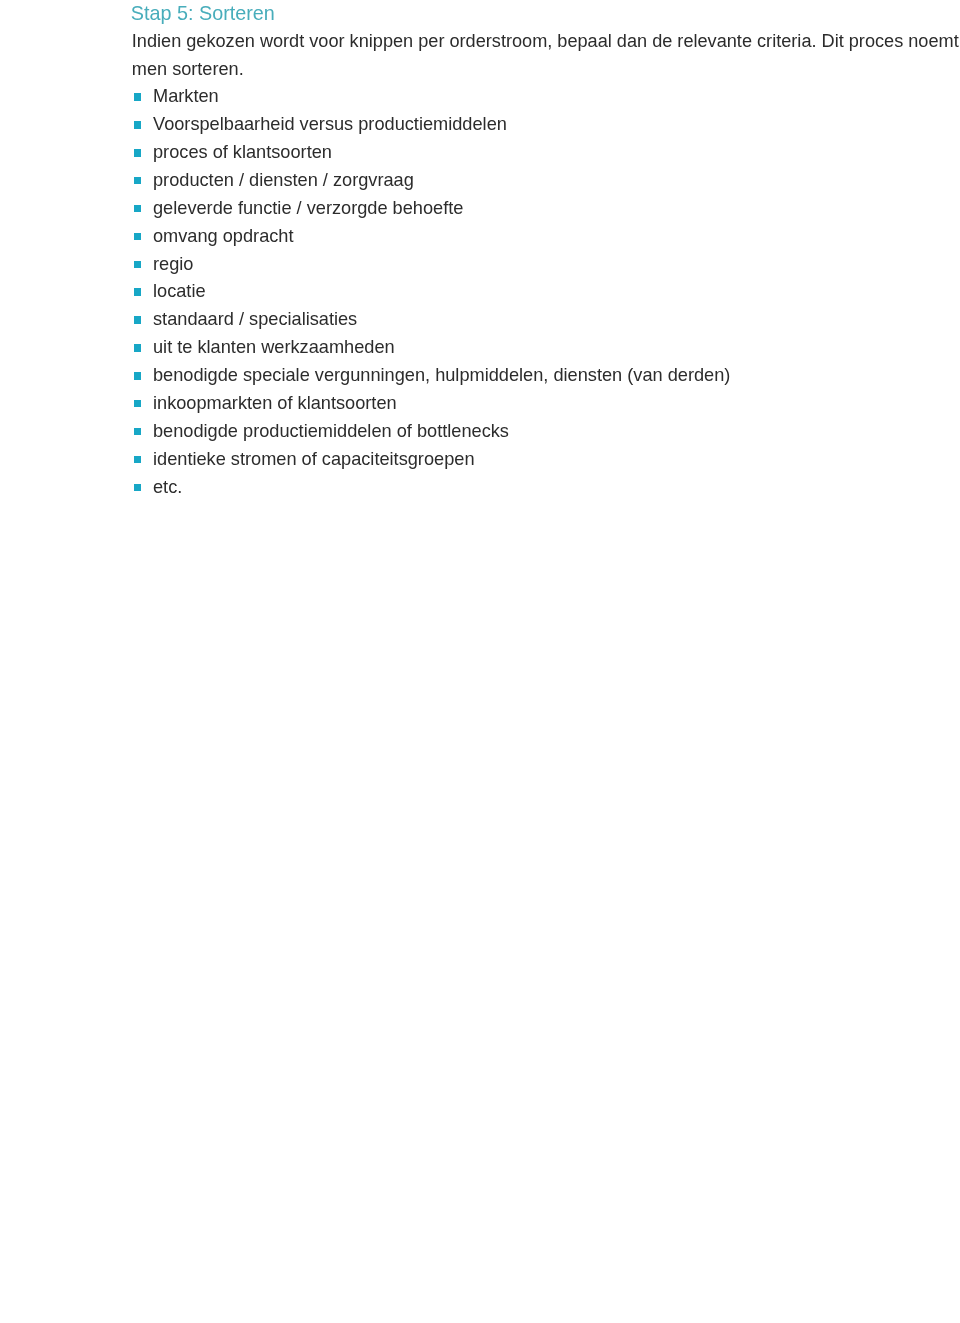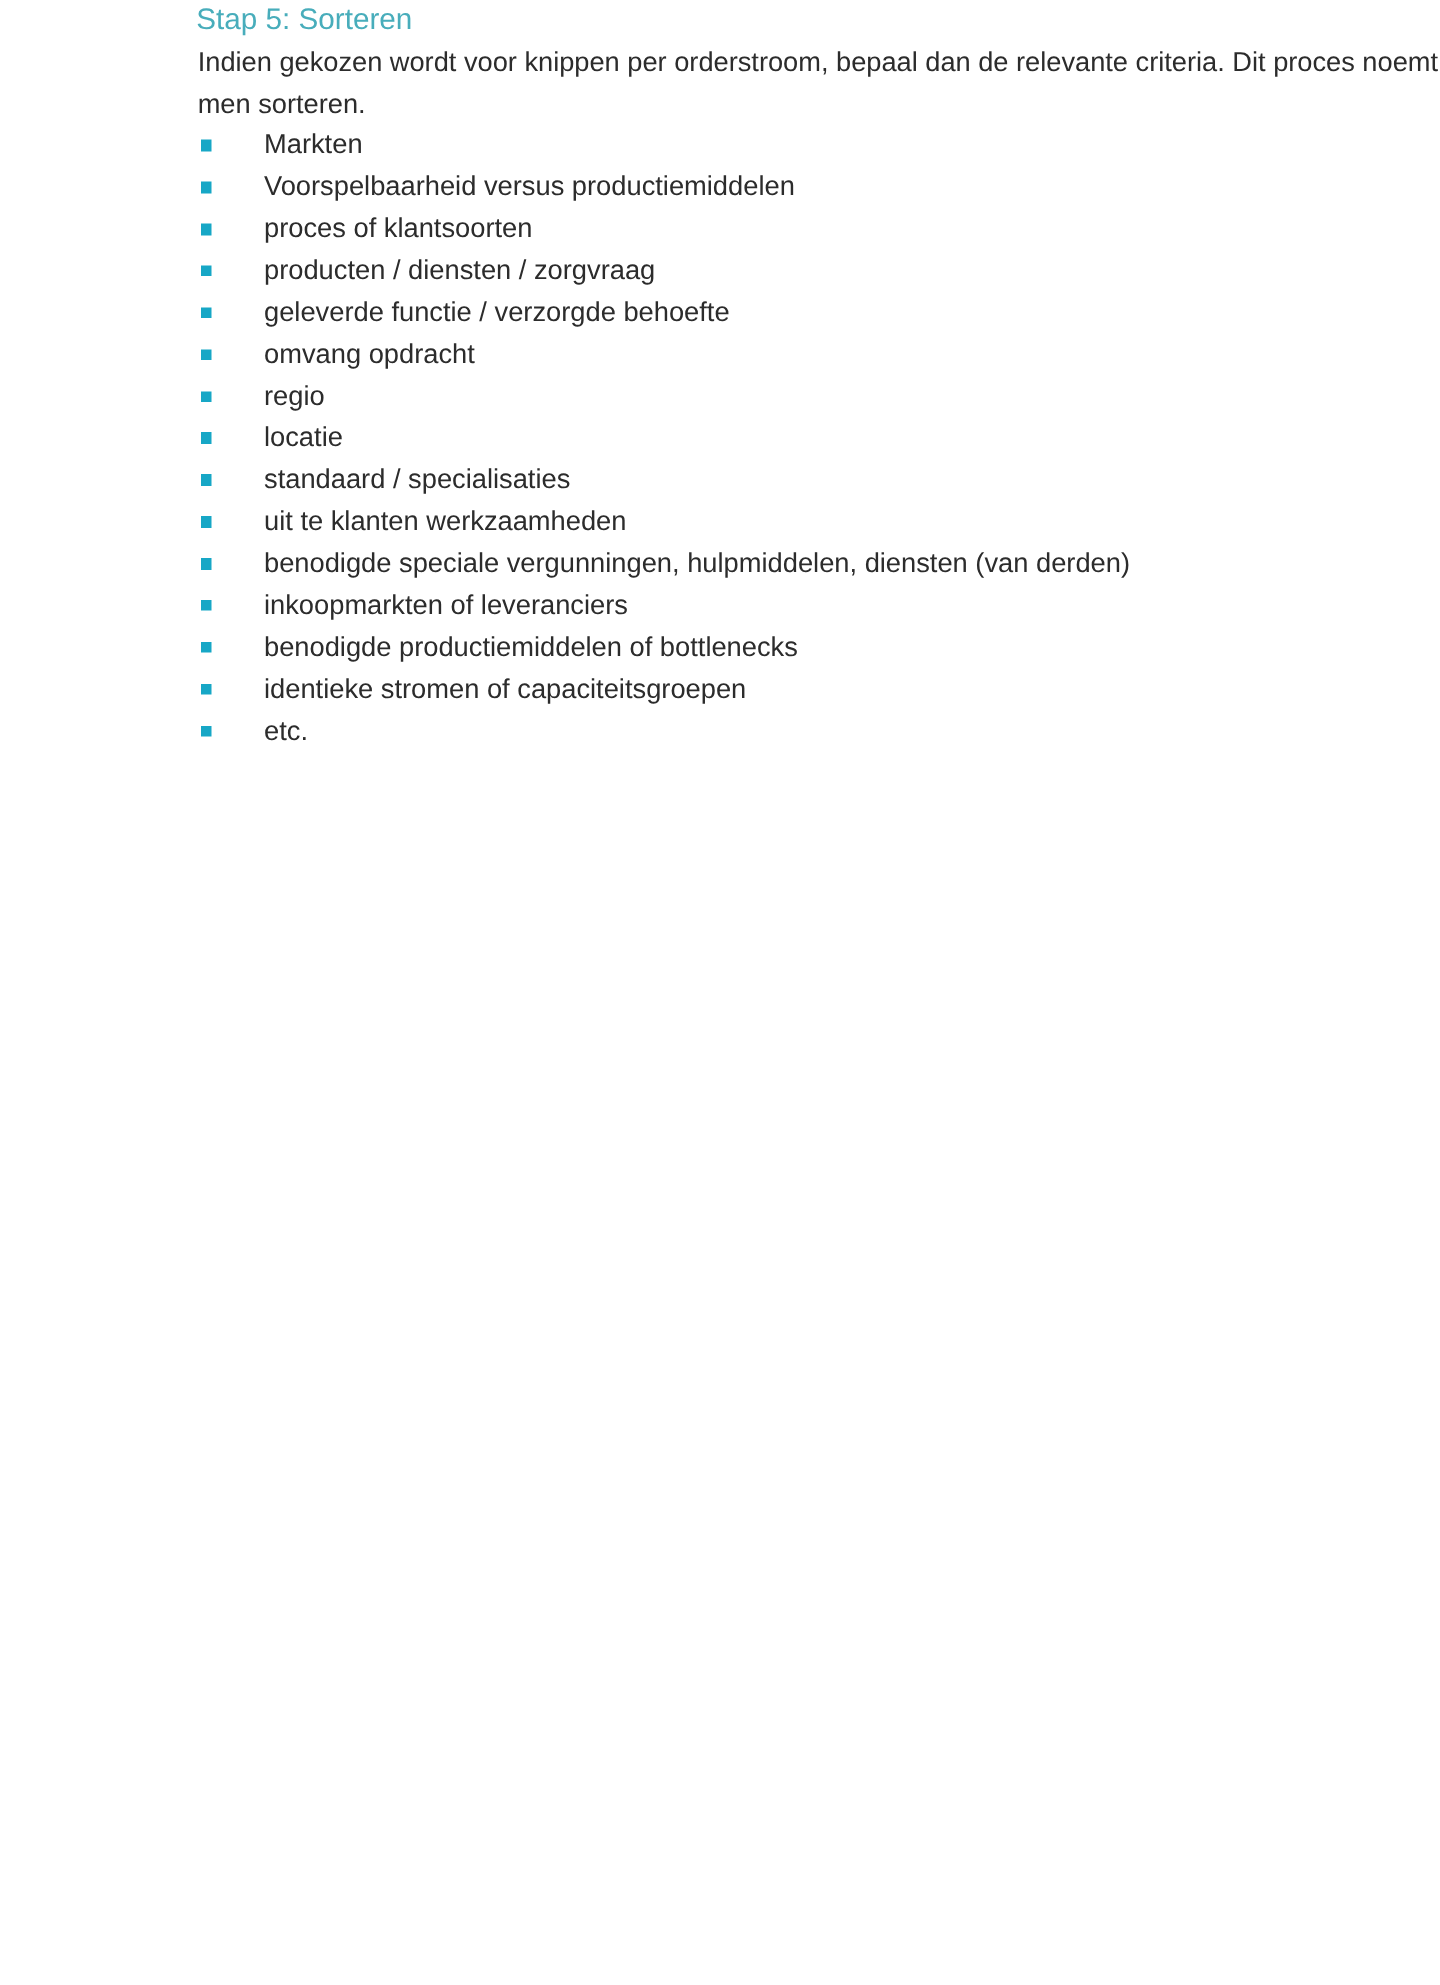--- a/index.html
+++ b/index.html
@@ -29,21 +29,21 @@
   .list{position:absolute;left:0;top:91.8px;margin:0;padding:0;list-style:none;}
   .list li{
     position:relative;height:27.88px;
     font-size:18.2px;color:#2c2c2c;white-space:nowrap;
   }
   .list li .bullet{
     position:absolute;left:134.2px;top:1.5px;
     width:7.1px;height:7.5px;background:#17a7c6;
   }
   .list li .txt{
-    position:absolute;left:176px;top:-8.5px;
+    position:absolute;left:153px;top:-8.5px;
     line-height:26.3px;
   }
 
   
   .footer-rule{position:absolute;left:7px;top:1280.1px;width:133.3px;height:1.25px;background:#c15b91;}
   .footer{position:absolute;left:0;top:0;width:960px;height:1323px;pointer-events:none;}
   .footer .pg{
     position:absolute;left:46.9px;top:1297.2px;
     font-size:27.5px;line-height:19px;font-weight:bold;color:#de128c;
     transform:scaleX(1.13);transform-origin:left top;
@@ -105,21 +105,21 @@
       <li>
         <span class="bullet"></span>
         <span class="txt">uit te klanten werkzaamheden</span>
       </li>
       <li>
         <span class="bullet"></span>
         <span class="txt">benodigde speciale vergunningen, hulpmiddelen, diensten (van derden)</span>
       </li>
       <li>
         <span class="bullet"></span>
-        <span class="txt">inkoopmarkten of leveranciers</span>
+        <span class="txt">inkoopmarkten of klantsoorten</span>
       </li>
       <li>
         <span class="bullet"></span>
         <span class="txt">benodigde productiemiddelen of bottlenecks</span>
       </li>
       <li>
         <span class="bullet"></span>
         <span class="txt">identieke stromen of capaciteitsgroepen</span>
       </li>
       <li>

